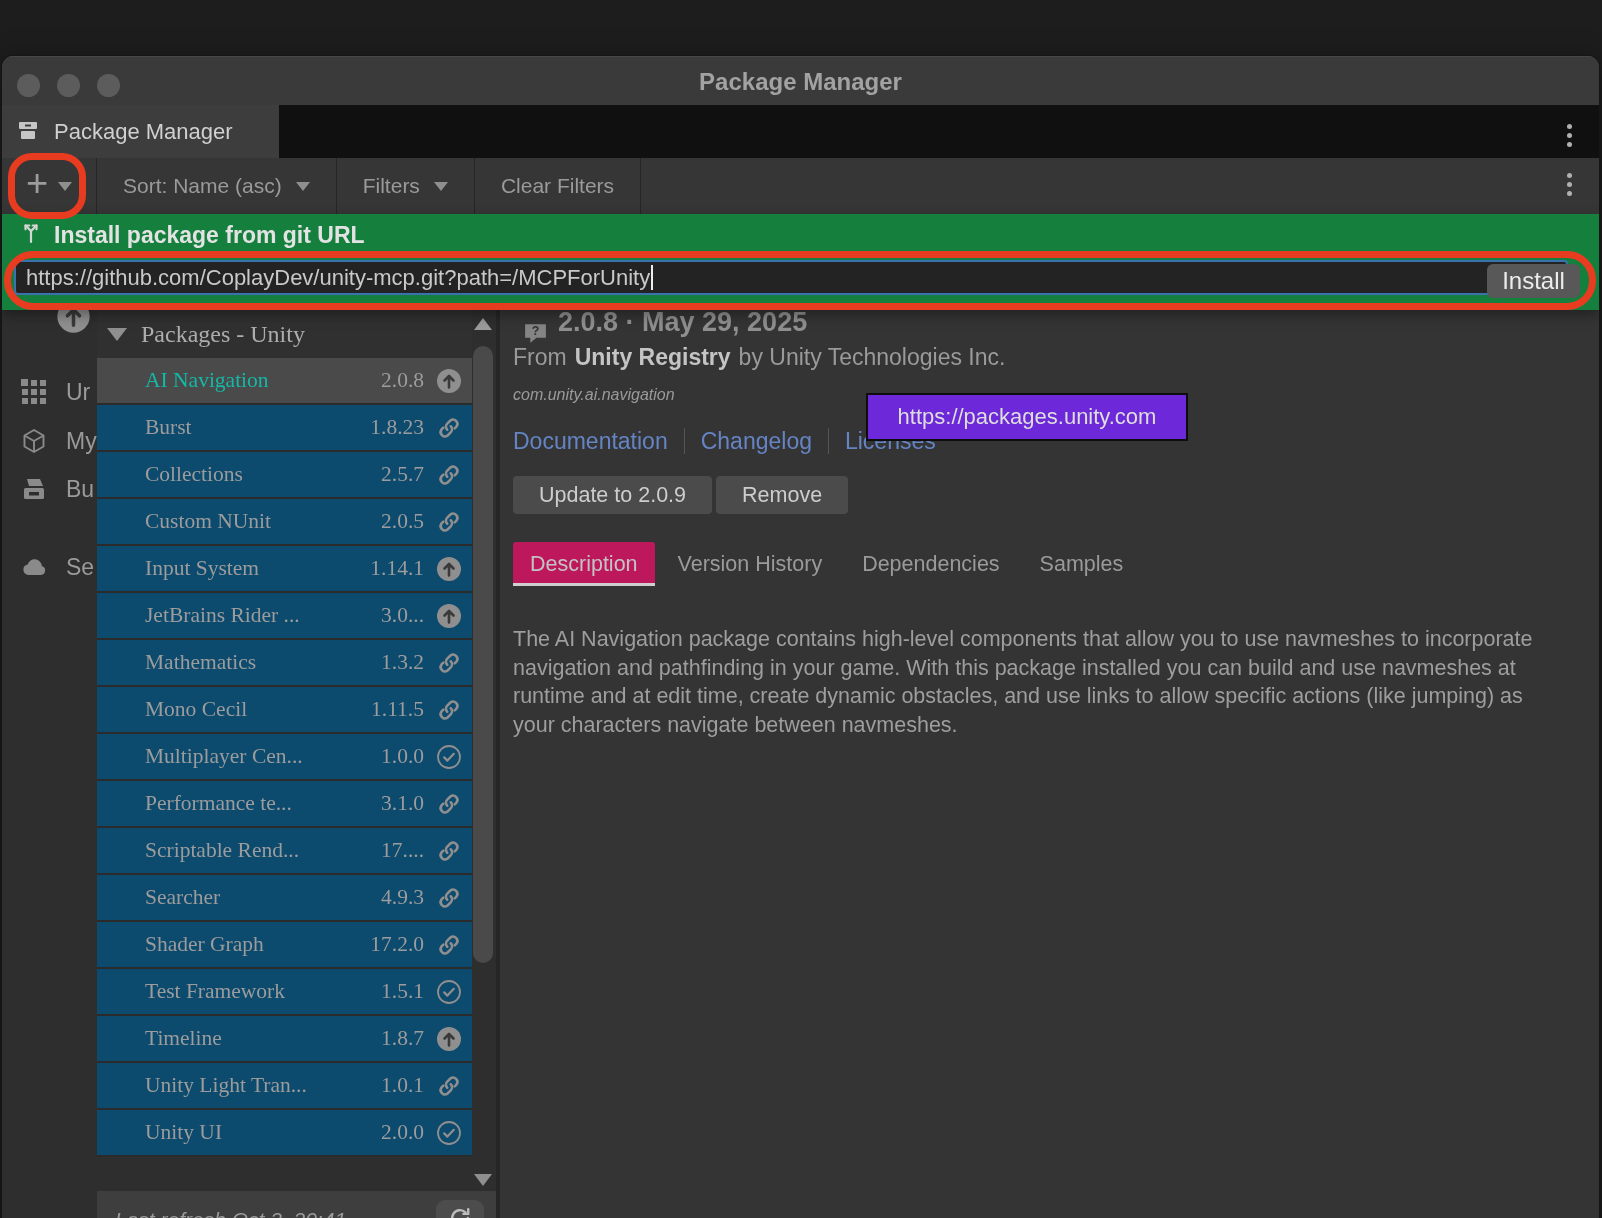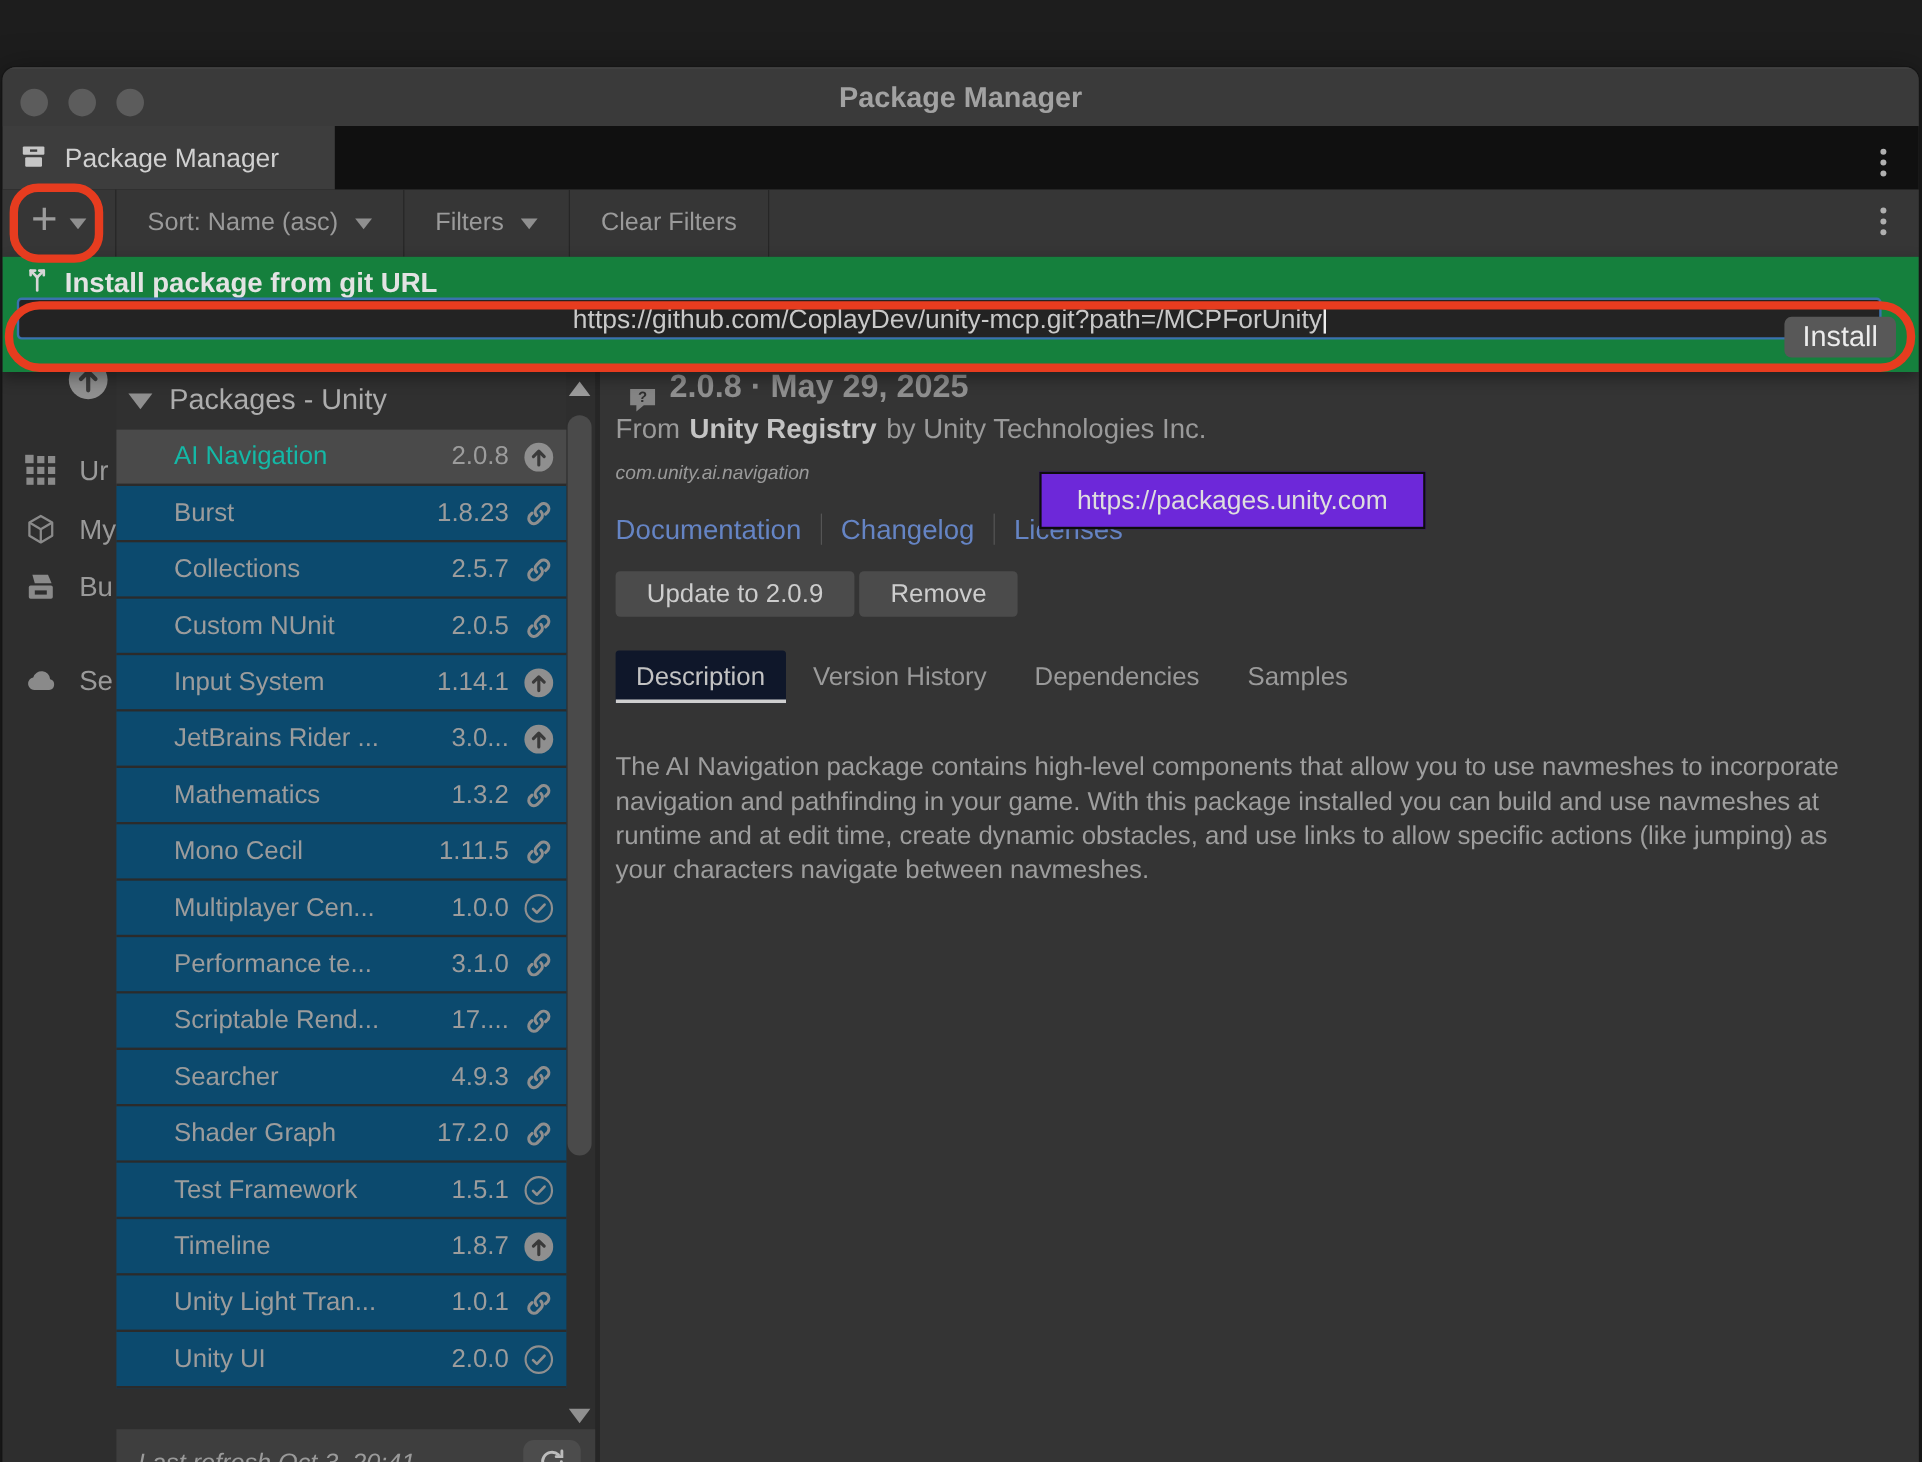--- a/index.html
+++ b/index.html
@@ -29,39 +29,39 @@
   .plus{font-size:38px;color:#9c9c9c;line-height:1;margin-top:-6px;}
   .caret{width:0;height:0;border-left:7px solid transparent;border-right:7px solid transparent;
     border-top:9px solid #8f8f8f;}
   .tbtn{display:flex;align-items:center;gap:14px;padding:0 26px;color:#9a9a9a;font-size:21px;}
   .spacer{flex:1;}
   
   .popup{position:absolute;left:0;top:158px;width:100%;height:96px;background:#15803d;z-index:10;
     box-shadow:0 5px 12px rgba(0,0,0,.35);}
   .popup-label{position:absolute;left:16px;top:6px;display:flex;gap:10px;align-items:center;}
   .popup-label .lbl{font-size:23px;font-weight:bold;color:#e3e3e3;}
-  .url-input{position:absolute;left:12px;top:34px;width:1554px;height:35px;background:#232323;
+  .url-input{position:absolute;left:12px;top:46px;width:1554px;height:35px;background:#232323;
     border:2px solid var(--input-border,#3a72ad);border-radius:4px;box-sizing:border-box;
     display:flex;align-items:center;padding:0 10px;font-size:22px;color:#c9c9c9;
-    white-space:nowrap;overflow:hidden;justify-content:center;}
+    white-space:nowrap;overflow:hidden;}
   .cursor{display:inline-block;width:2px;height:25px;background:#ededed;margin-left:1px;}
   .install-btn{position:absolute;left:1485px;top:50px;width:93px;height:34px;background:#585858;
     border-radius:6px;color:#ececec;font-size:24px;display:flex;align-items:center;
     justify-content:center;cursor:pointer;}
   
   .ann{position:absolute;border:7px solid var(--ann,#e73c1f);pointer-events:none;z-index:50;}
   #ann-add{left:6px;top:97px;width:64px;height:52px;border-radius:24px;}
   #ann-url{left:2px;top:195px;width:1578px;height:45px;border-radius:29px;}
   
   .side-up{position:absolute;left:54px;top:243px;width:35px;height:35px;z-index:1;}
   .side-item{position:absolute;left:18px;display:flex;gap:18px;align-items:center;cursor:pointer;}
   .side-icon{width:28px;height:28px;display:flex;}
   .side-label{font-size:23px;color:#9a9a9a;white-space:nowrap;}
   
-  .list-panel{position:absolute;left:95px;top:254px;width:375px;height:744px;background:#303030;z-index:2;}
+  .list-panel{position:absolute;left:95px;top:254px;width:375px;height:744px;background:#303030;z-index:2;font-family:Liberation Serif, serif;}
   .list-header{height:48px;display:flex;align-items:center;gap:14px;padding-left:10px;cursor:pointer;}
   .tri-down{width:0;height:0;border-left:10px solid transparent;border-right:10px solid transparent;
     border-top:13px solid #8f8f8f;}
   .list-header-label{font-size:24px;color:#adadad;}
   .row{height:47px;border-bottom:2px solid #2b2b2b;background:#0c4a6e;display:flex;
     align-items:center;padding:0 10px 0 48px;box-sizing:border-box;cursor:pointer;}
   .row.selected{background:#4a4a4a;}
   .row-name{flex:1;font-size:21.5px;color:#9c9c9c;white-space:nowrap;overflow:hidden;}
   .row.selected .row-name{color:#14b8a6;}
   .row-version{font-size:21.5px;color:#9c9c9c;margin-right:12px;}
@@ -91,21 +91,21 @@
   .pkg-id{position:absolute;left:13px;top:76px;font-style:italic;font-size:16px;color:#9a9a9a;}
   .links{position:absolute;left:13px;top:116px;display:flex;gap:16px;align-items:center;height:30px;}
   .dlink{color:var(--link-blue,#6584c4);font-size:23px;cursor:pointer;white-space:nowrap;}
   .lsep{width:1px;height:26px;background:#555;}
   .dbtns{position:absolute;left:13px;top:166px;display:flex;gap:4px;}
   .dbtn{height:38px;background:#4b4b4b;border-radius:4px;color:#cdcdcd;font-size:21.5px;
     display:flex;align-items:center;justify-content:center;padding:0 26px;cursor:pointer;}
   .dtabs{position:absolute;left:13px;top:232px;display:flex;height:44px;}
   .dtab{padding:0 17px;display:flex;align-items:center;font-size:21.5px;color:#9a9a9a;
     height:44px;margin-right:6px;cursor:pointer;box-sizing:border-box;}
-  .dtab.active{background:#0f172a;color:#c3c3c3;box-shadow:inset 0 -3px 0 #cfcfcf;
+  .dtab.active{background:#be185d;color:#c3c3c3;box-shadow:inset 0 -3px 0 #cfcfcf;
     border-radius:3px 3px 0 0;}
   .desc{position:absolute;left:13px;top:315px;width:1045px;font-size:21.5px;line-height:28.5px;
     color:#9e9e9e;}
   
   .tooltip{position:absolute;left:864px;top:337px;width:318px;height:44px;background:#6d28d9;
     border:2px solid #0d0d0d;display:flex;align-items:center;justify-content:center;
     font-size:22px;color:#dedede;z-index:40;white-space:nowrap;}
 </style>
 </head>
 <body>

